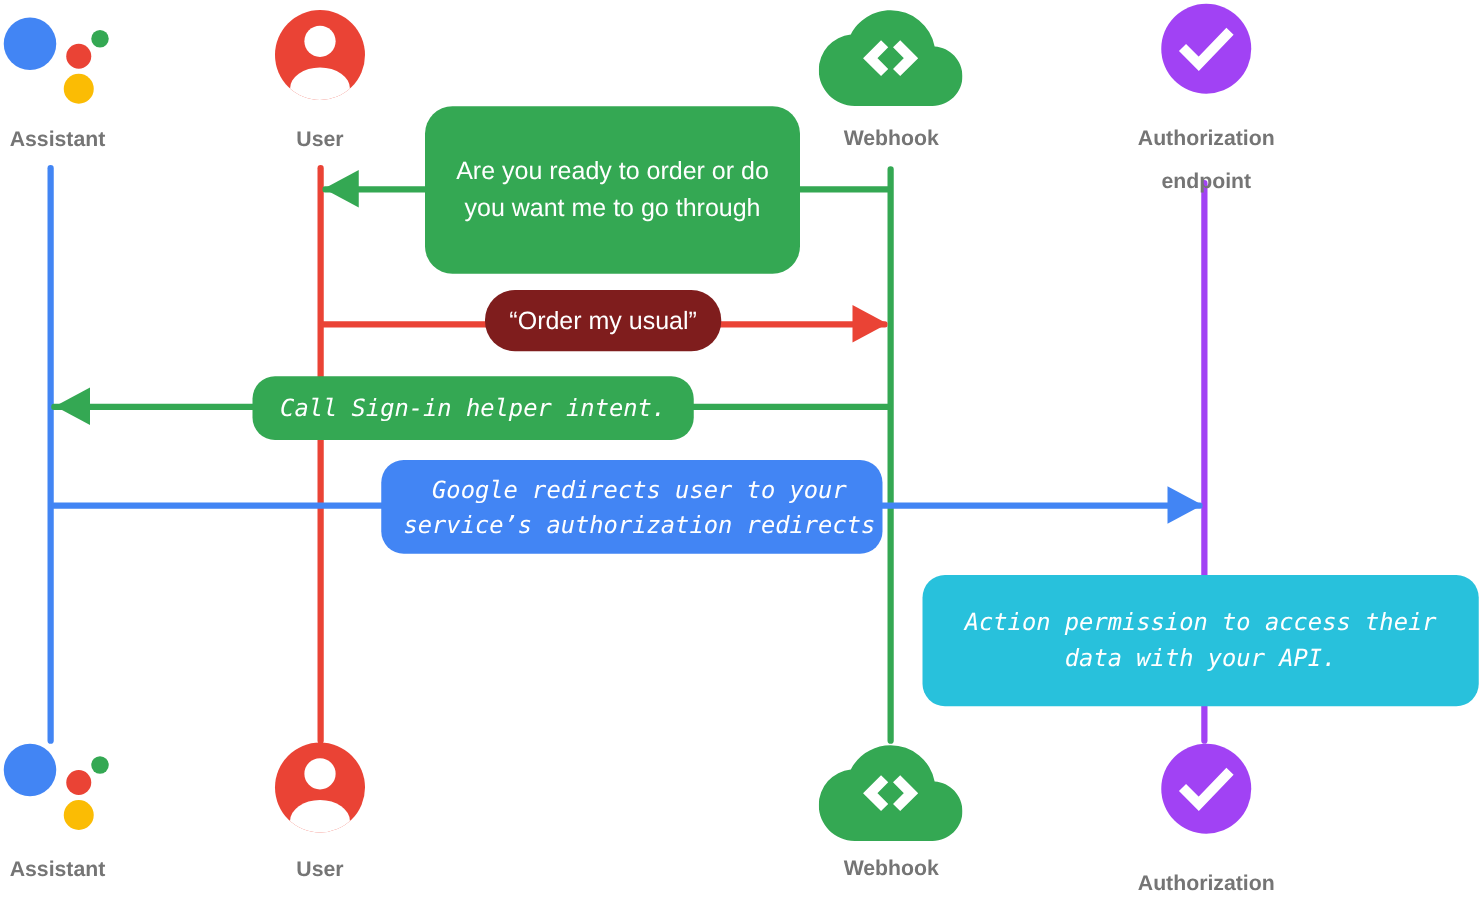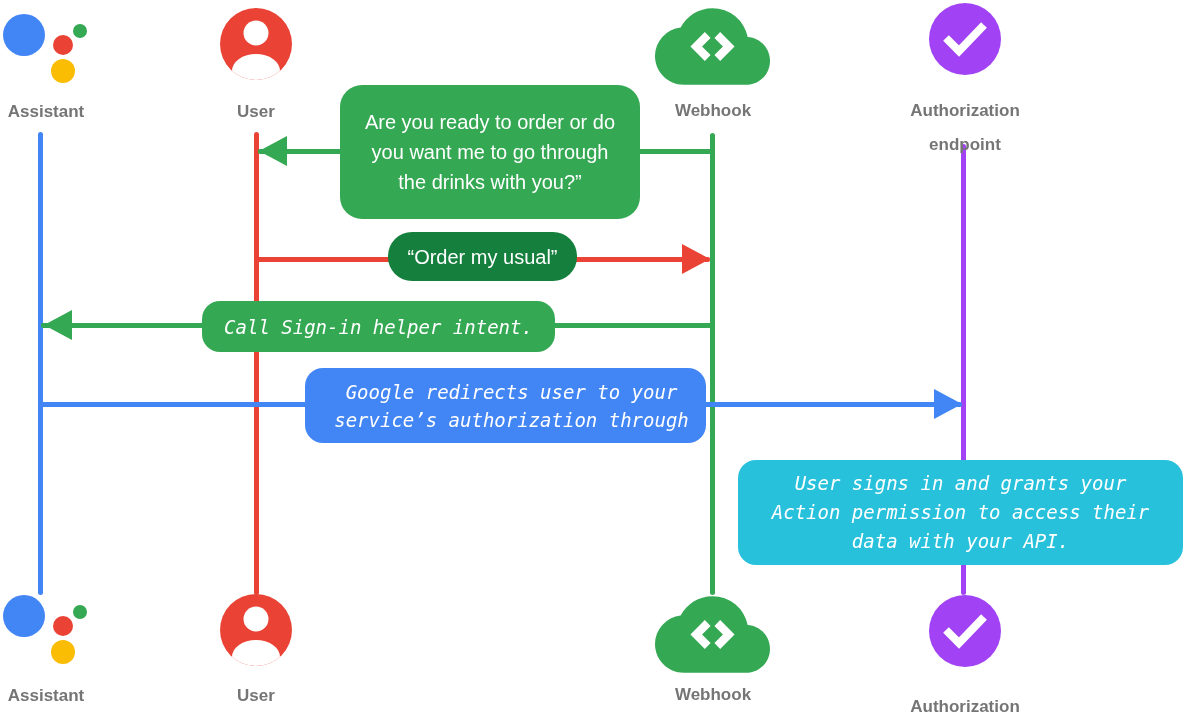--- a/index.html
+++ b/index.html
@@ -23,21 +23,21 @@
   .tri-right.red{border-left-color:#EA4335;}
   .tri-right.blue{border-left-color:#4285F4;}
   .bubble{
     position:absolute;display:flex;align-items:center;justify-content:center;
     color:#fff;text-align:center;box-sizing:border-box;
   }
   .bubble .bline{display:block;}
   .bub-sans{font-family:"Liberation Sans",sans-serif;font-size:20px;line-height:30px;}
   .bub-mono{font-family:"DejaVu Sans Mono",monospace;font-style:italic;font-size:19px;}
   .bg-green{background:#34A853;}
-  .bg-red{background:#15803d;}
+  .bg-red{background:#7f1d1d;}
   .bg-blue{background:#4285F4;padding-left:12px;}
   .bg-cyan{background:#28C1DC;}
   .actor-label{
     position:absolute;transform:translateX(-50%);
     font-weight:700;font-size:17px;line-height:24px;color:#757575;
     white-space:nowrap;text-align:center;
   }
   .actor-label .lbl-line{display:block;line-height:23px;margin-top:11px;}
   .icon{position:absolute;}
 </style>
@@ -60,42 +60,40 @@
   <div class="hline h-green" style="left:41px;top:323px;width:672px;"></div>
   <div class="tri tri-left green" style="left:44px;top:310px;"></div>
 
   <div class="hline h-blue" style="left:41px;top:402px;width:921px;"></div>
   <div class="tri tri-right blue" style="left:934px;top:389px;"></div>
 
   <div class="bubble bub-sans bg-green" style="left:340px;top:85px;width:300px;height:134px;border-radius:22px;padding:8px 14px;">
     <div>
       <span class="bline">Are you ready to order or do</span>
       <span class="bline">you want me to go through</span>
-      <span class="bline">the drinks with you?”</span>
     </div>
   </div>
 
   <div class="bubble bub-sans bg-red" style="left:388px;top:232px;width:189px;height:49px;border-radius:24px;">
     <span>“Order my usual”</span>
   </div>
 
   <div class="bubble bub-mono bg-green" style="left:202px;top:301px;width:353px;height:51px;border-radius:18px;">
     <span>Call Sign-in helper intent.</span>
   </div>
 
   <div class="bubble bub-mono bg-blue" style="left:305px;top:368px;width:401px;height:75px;border-radius:18px;line-height:28px;">
     <div>
       <span class="bline">Google redirects user to your</span>
-      <span class="bline">service’s authorization through</span>
+      <span class="bline">service’s authorization redirects</span>
     </div>
   </div>
 
   <div class="bubble bub-mono bg-cyan" style="left:738px;top:460px;width:445px;height:105px;border-radius:18px;line-height:29px;">
     <div>
-      <span class="bline">User signs in and grants your</span>
       <span class="bline">Action permission to access their</span>
       <span class="bline">data with your API.</span>
     </div>
   </div>
 
   <svg class="icon" style="left:0;top:8px;" width="96" height="76" viewBox="0 0 96 76">
     <circle cx="24" cy="27" r="21" fill="#4285F4"></circle>
     <circle cx="63" cy="37" r="10" fill="#EA4335"></circle>
     <circle cx="80" cy="23" r="7" fill="#34A853"></circle>
     <circle cx="63" cy="63" r="12" fill="#FBBC04"></circle>

